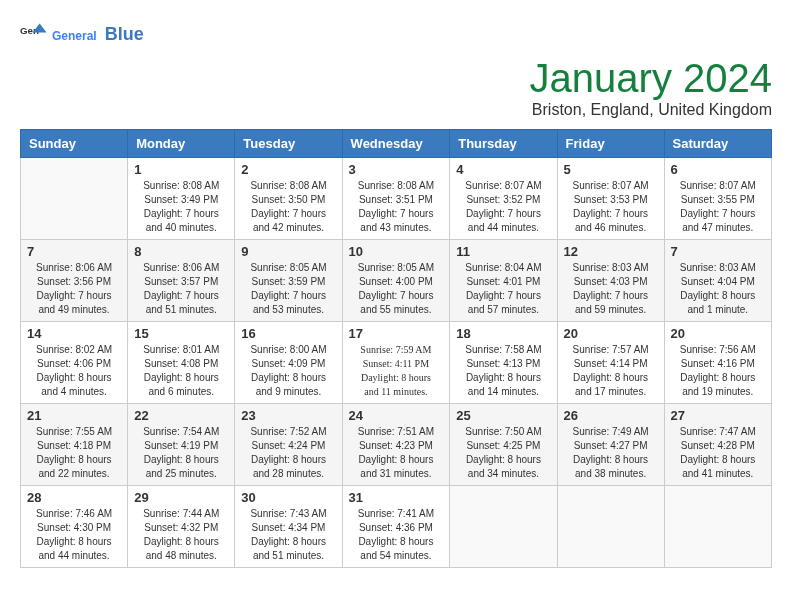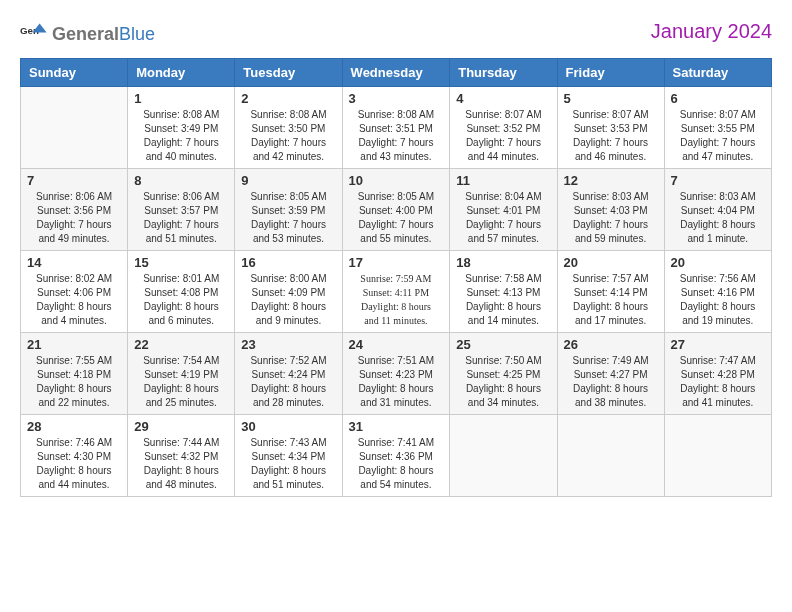--- a/index.html
+++ b/index.html
@@ -15,40 +15,42 @@
       justify-content: space-between;
       align-items: flex-start;
       margin-bottom: 10px;
     }
     .logo {
       display: flex;
       align-items: center;
       gap: 4px;
     }
     .logo-text-general {
+      font-size: 12px;
+      font-weight: bold;
+      color: #3b82f6;
+    }
+    .logo-text-blue {
       font-size: 18px;
       font-weight: bold;
-      color: #737373;
-    }
-    .logo-text-blue {
-      font-size: 18px;
-      font-weight: normal;
       color: #3a7abf;
+      padding-left: 8px;
     }
     .logo-icon {
       width: 28px;
       height: 28px;
     }
     .title-section {
       text-align: right;
     }
     .month-title {
-      font-size: 20px;
+      font-size: 40px;
       font-weight: normal;
-      color: #a21caf;
+      color: #15803d;
+      margin-top: 36px;
     }
     .location {
       font-size: 16px;
       color: #333;
     }
     .calendar {
       width: 100%;
       border-collapse: collapse;
       border: 1px solid #ccc;
     }
@@ -104,20 +106,21 @@
     <svg class="logo-icon" viewBox="0 0 40 40" xmlns="http://www.w3.org/2000/svg">
       <text x="0" y="20" font-size="14" font-weight="bold" fill="#333">Gen</text>
       <polygon points="28,5 38,18 18,18" fill="#3a7abf"></polygon>
     </svg>
     <div>
       <span class="logo-text-general">General</span><span class="logo-text-blue">Blue</span>
     </div>
   </div>
   <div class="title-section">
     <div class="month-title">January 2024</div>
+    <div class="location">Briston, England, United Kingdom</div>
   </div>
 </div>
 
 <table class="calendar">
   <thead>
     <tr>
     <th>Sunday</th>
         <th>Monday</th>
         <th>Tuesday</th>
         <th>Wednesday</th>

